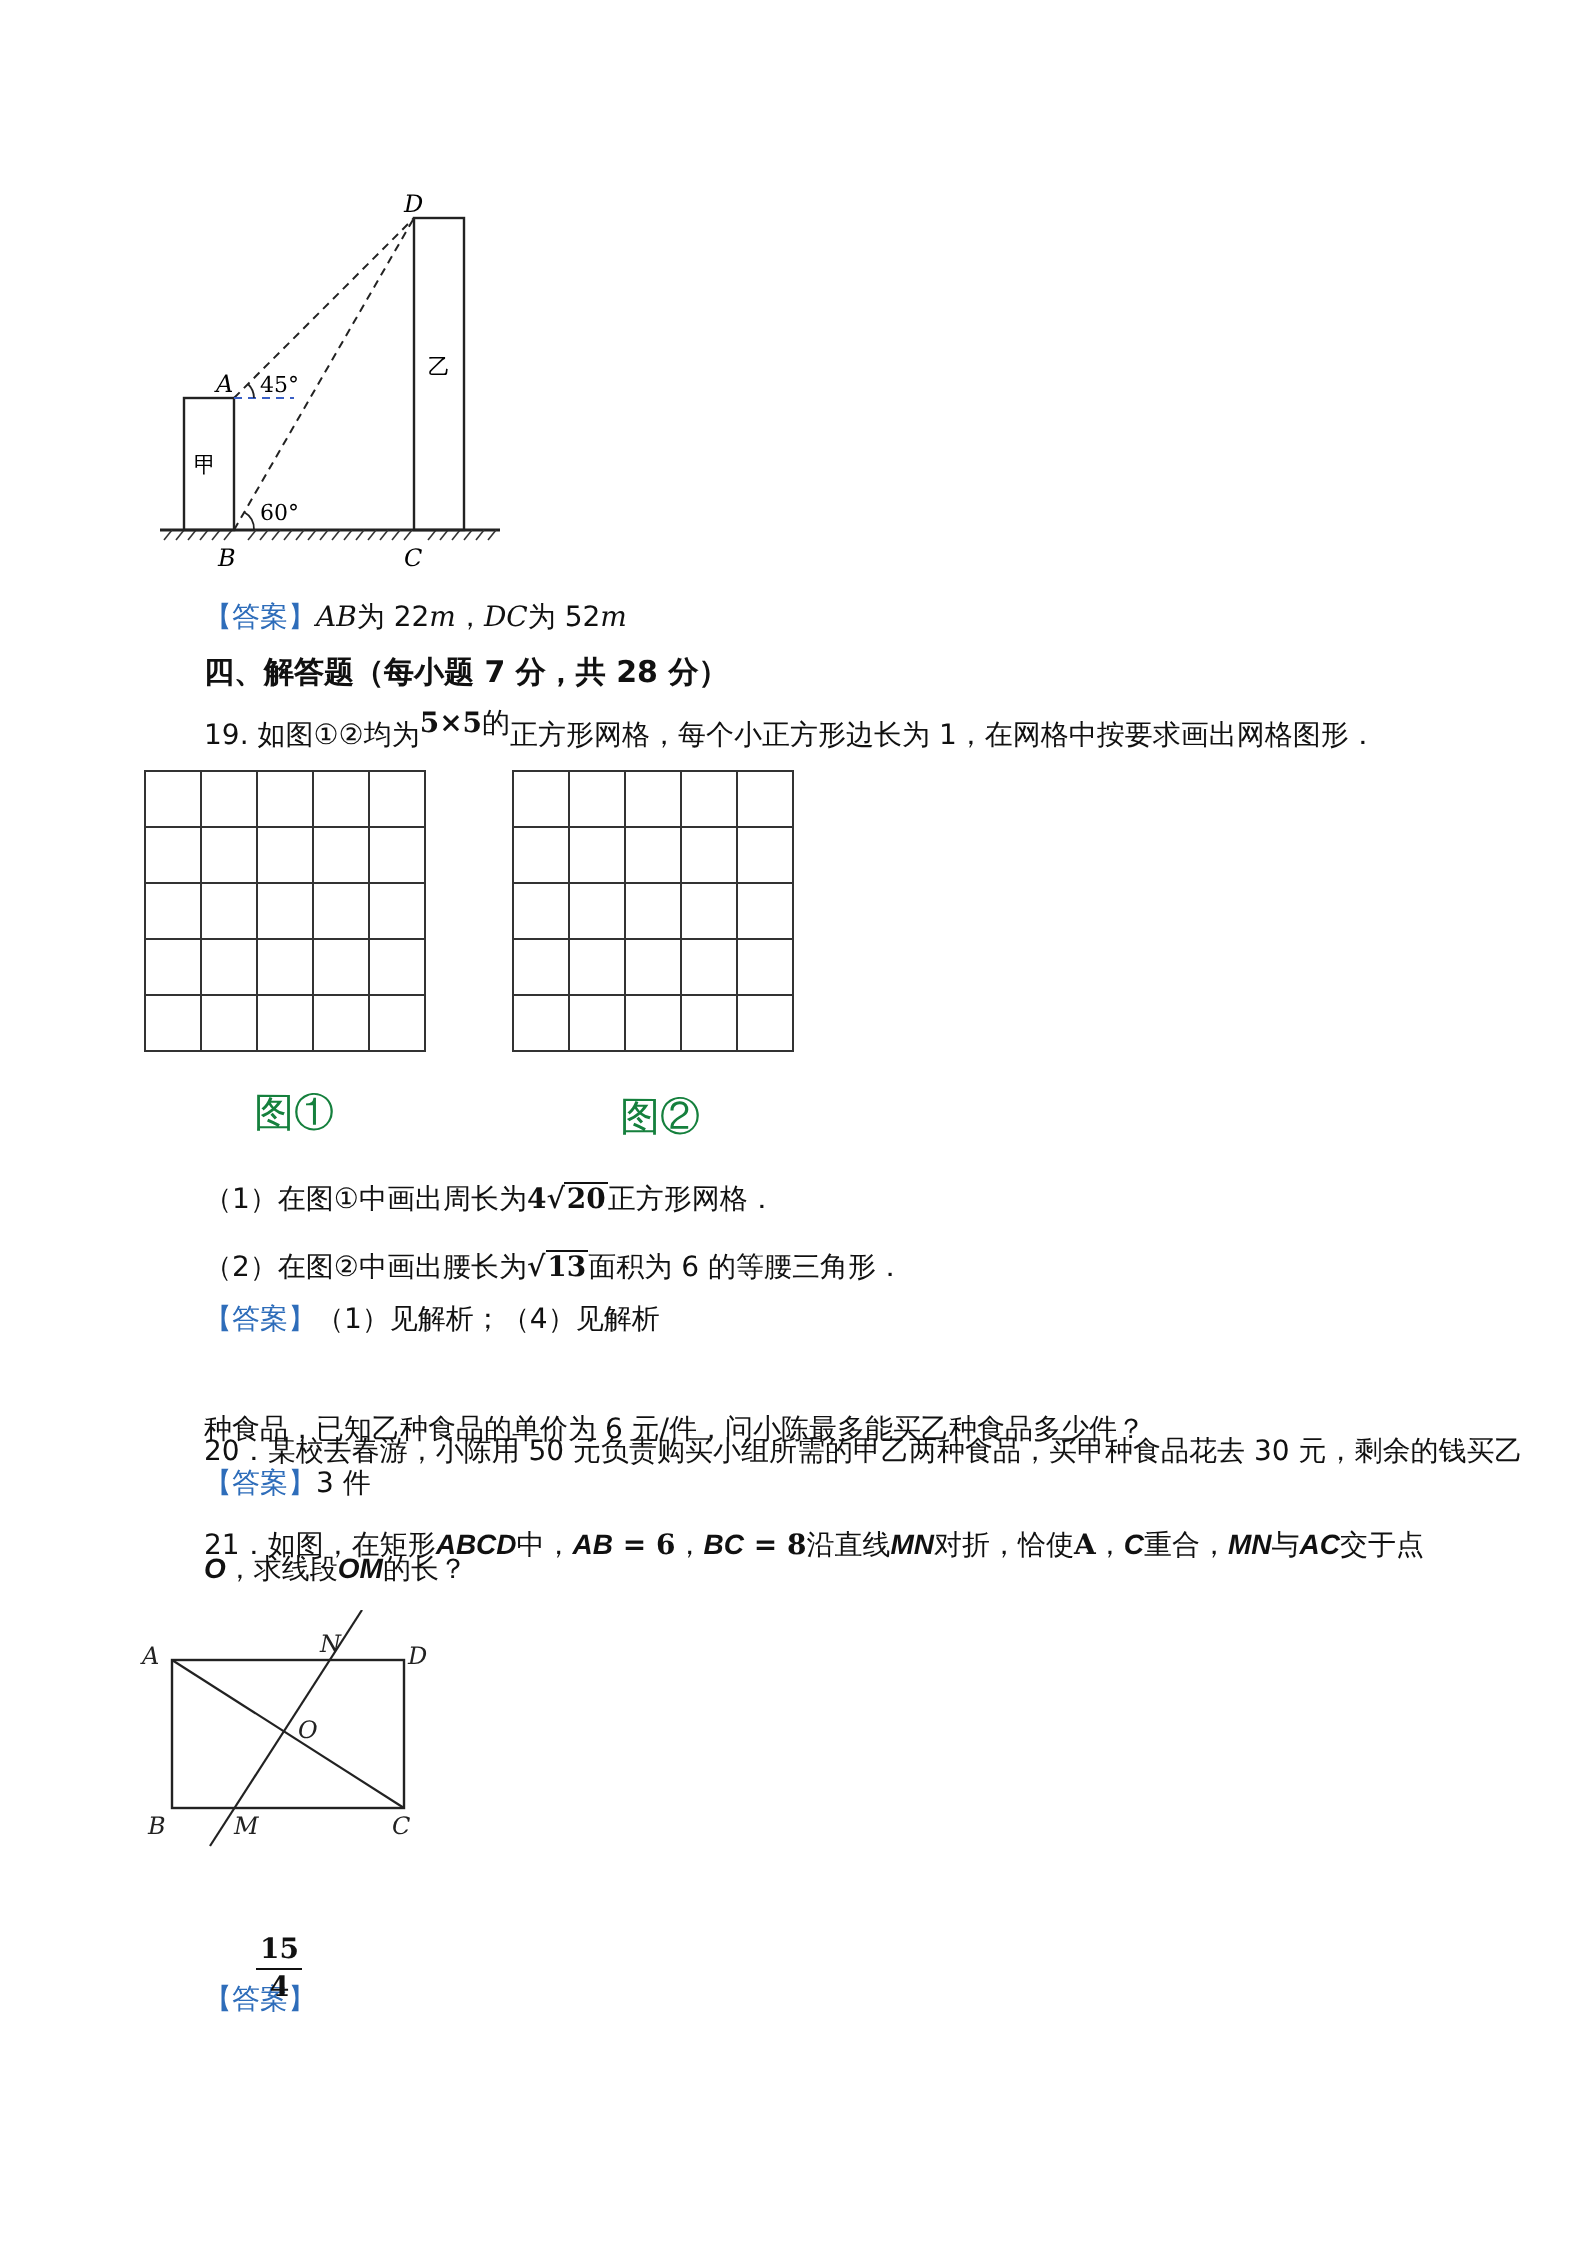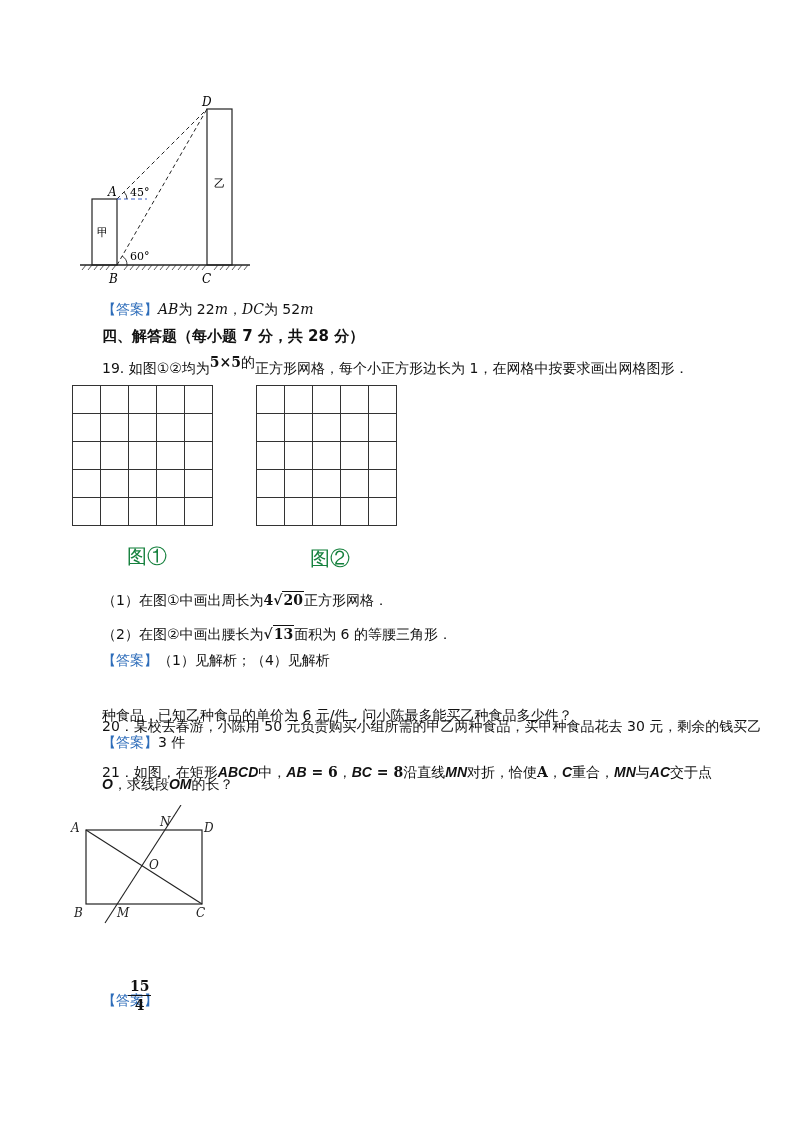--- a/index.html
+++ b/index.html
@@ -11,21 +11,21 @@
     .ital { font-family: "DejaVu Serif", serif; font-style: italic; }
     .bold-math { font-family: Liberation Sans, sans-serif; font-weight: bold; font-style: italic; }
     .bold-up { font-family: "DejaVu Serif", serif; font-weight: bold; }
     .heading { font-weight: bold; font-size: 15px; }
     .sqrt { display: inline-block; font-family: "DejaVu Serif", serif; font-weight: bold; }
     .sqrt .rad { border-top: 1.5px solid #111; padding: 0 1px; }
     .sup { position: relative; top: -6px; }
     .grid { position: absolute; border-collapse: collapse; }
     .grid td { width: 27px; height: 27px; border: 1px solid #333; padding: 0; }
     .caption { position: absolute; font-family: Liberation Serif, serif; font-size: 20px; color: #15803d; }
-    .frac { position: absolute; font-family: "DejaVu Serif", serif; font-weight: bold; text-align: center; font-size: 14px; margin-top: 11px; }
+    .frac { position: absolute; font-family: "DejaVu Serif", serif; font-weight: bold; text-align: center; font-size: 14px; }
     .frac .num { border-bottom: 1.5px solid #111; padding: 0 2px; line-height: 18px; }
     .frac .den { line-height: 18px; }
   </style>
 </head>
 <body>
 
 <svg class="abs" style="left:70px;top:90px" width="200" height="200" viewBox="0 0 200 200">
 
   <line x1="10" y1="175" x2="180" y2="175" stroke="#222" stroke-width="1.4"></line>
   <g stroke="#333" stroke-width="0.8">

